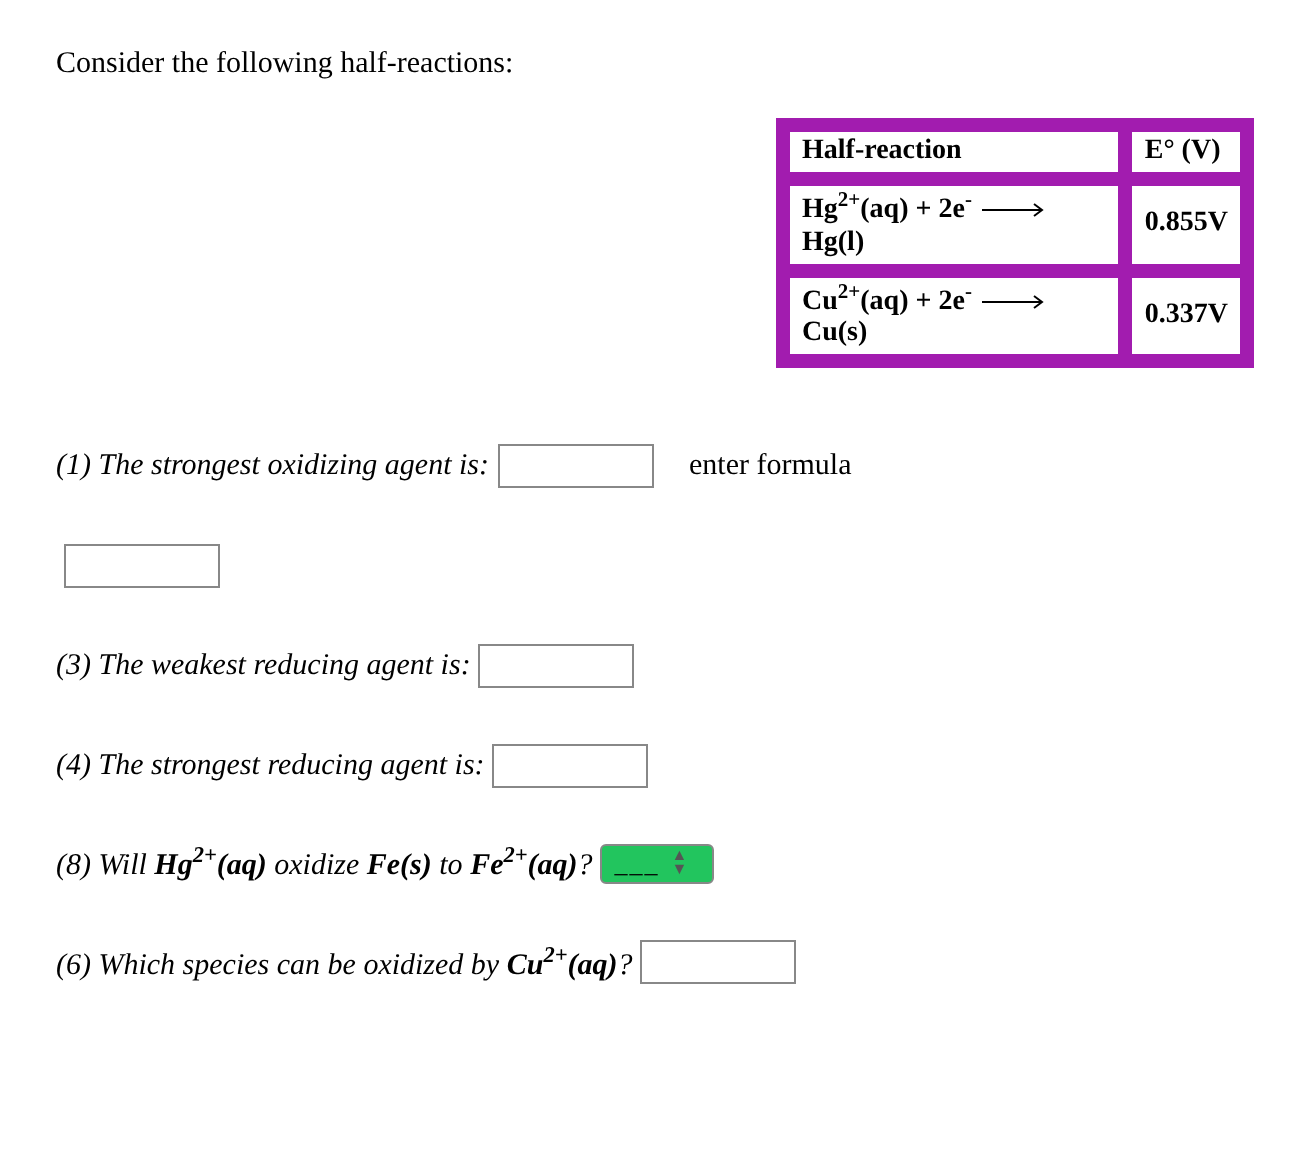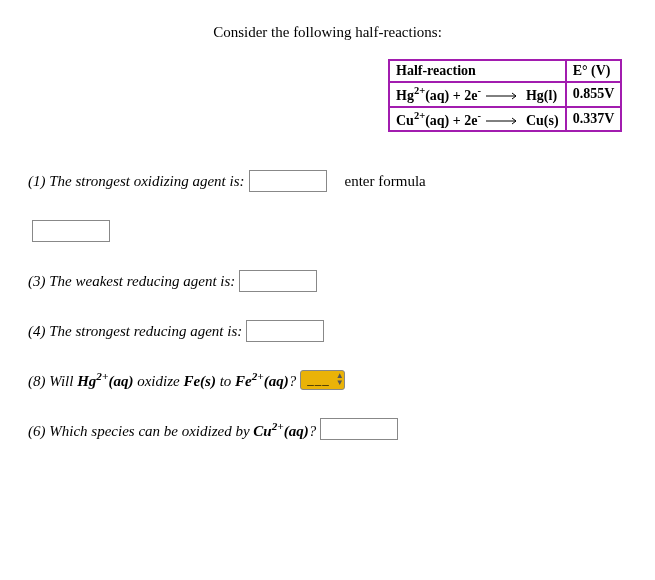--- a/index.html
+++ b/index.html
@@ -6,31 +6,30 @@
       font-family: "Times New Roman", serif;
       font-size: 15px;
       margin: 0;
       padding: 24px 28px;
       width: 655px;
       box-sizing: border-box;
       color: #000;
     }
     .intro {
       margin-bottom: 18px;
-      text-align: center;
     }
     .table-wrap {
       margin-left: 360px;
       margin-bottom: 38px;
     }
     table {
       border-collapse: collapse;
     }
     th, td {
-      border: 2px solid #a21caf;
+      border: 7px solid #a21caf;
       padding: 2px 6px;
       text-align: left;
       font-weight: bold;
       font-size: 14px;
       vertical-align: middle;
     }
     th {
       font-weight: bold;
     }
     .arrow {
@@ -59,24 +58,24 @@
       box-sizing: border-box;
     }
     .hint {
       font-weight: normal;
       margin-left: 18px;
     }
     .select-wrap {
       display: inline-flex;
       border: 1px solid #888;
       border-radius: 3px;
-      padding: 1px 0 1px 6px;
+      padding: 1px 12px 1px 6px;
       margin-left: 4px;
       font-size: 13px;
-      background: #eab308;
+      background: #22c55e;
     }
     .select-placeholder {
       letter-spacing: 1px;
       margin-right: 6px;
     }
     .select-icons {
       display: flex;
       flex-direction: column;
       font-size: 8px;
       line-height: 7px;

